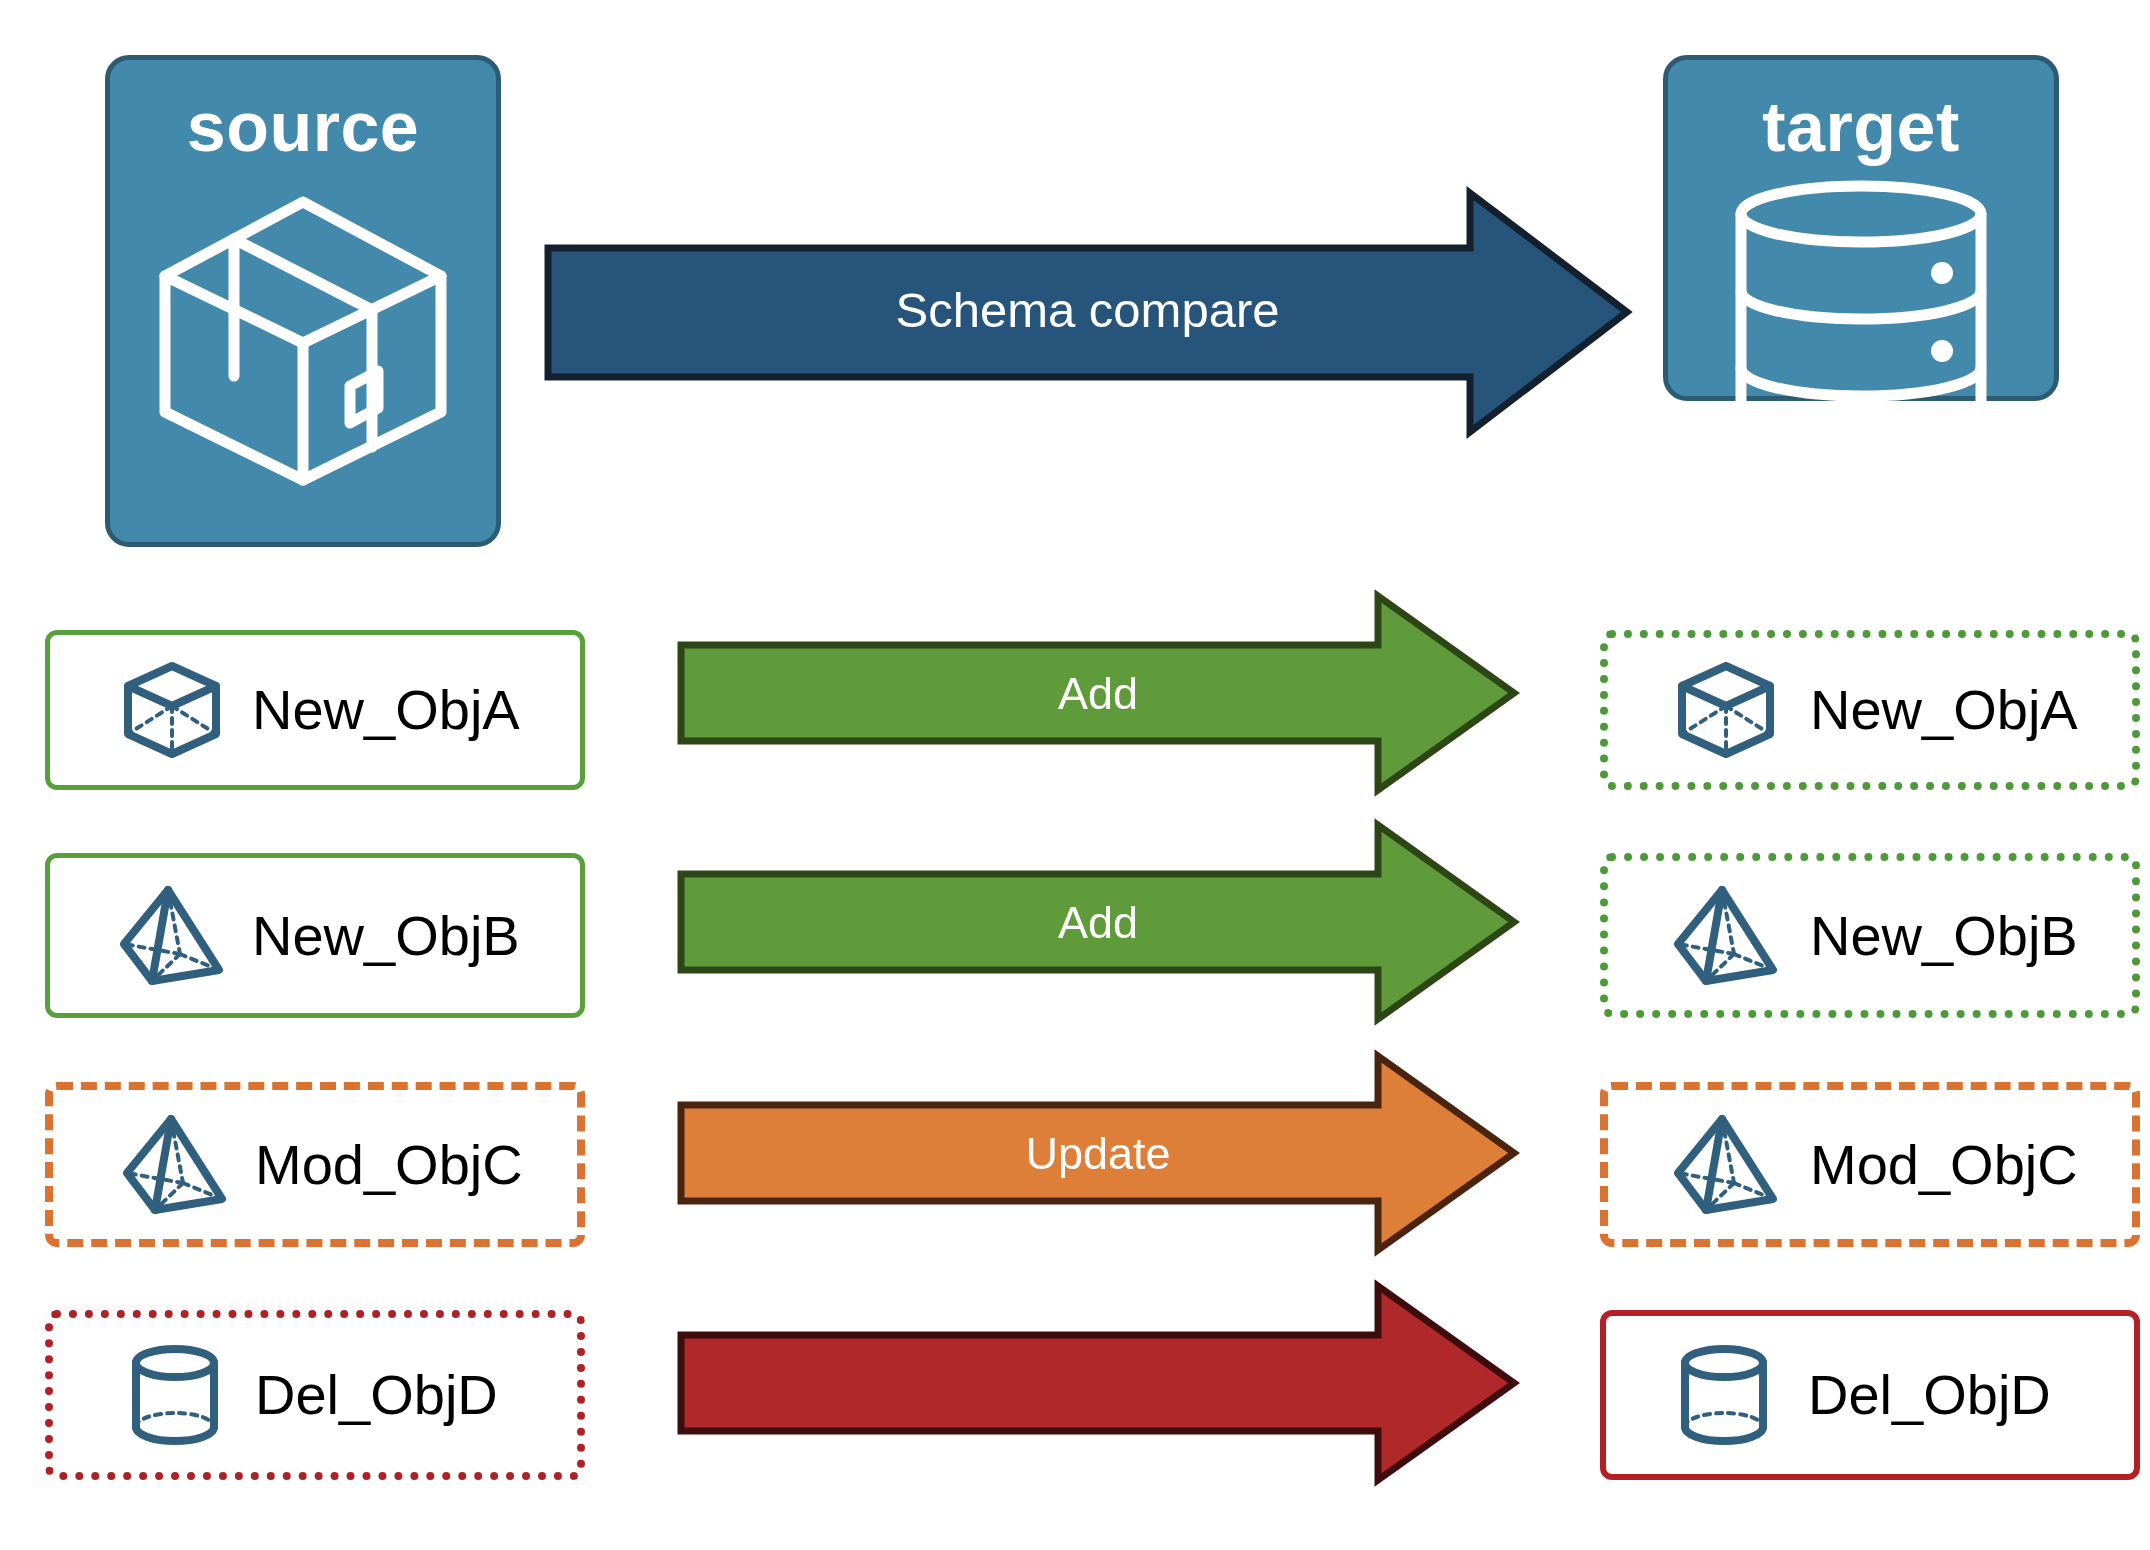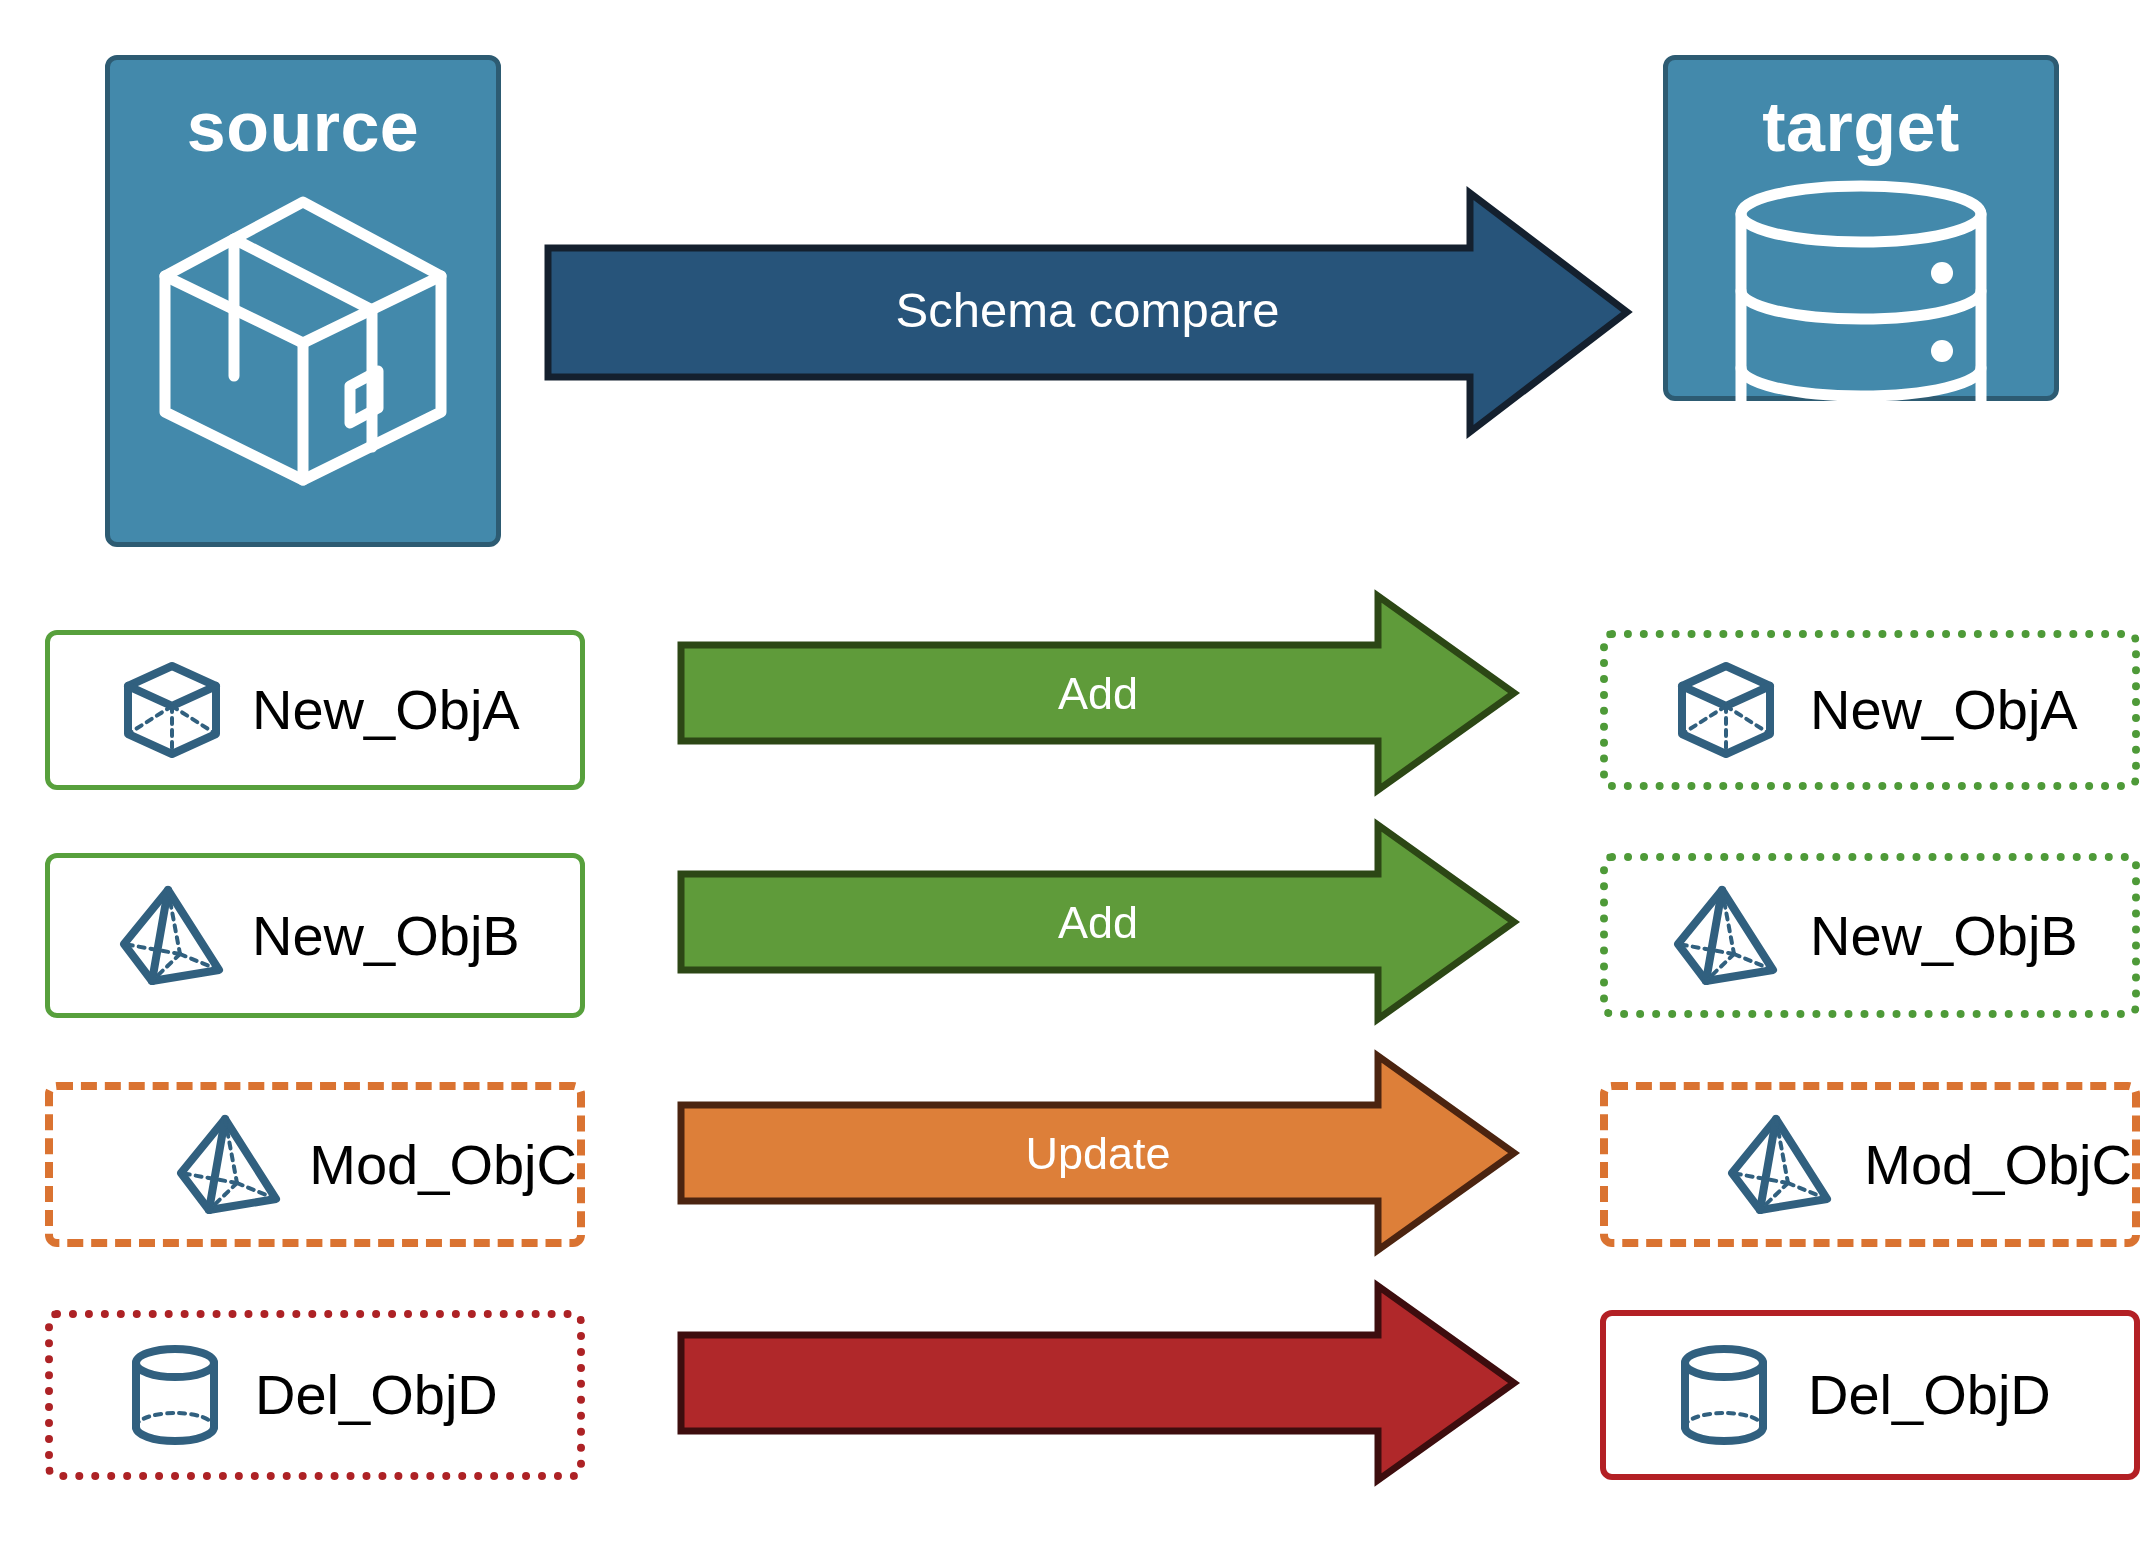--- a/index.html
+++ b/index.html
@@ -4,21 +4,21 @@
 <style>
   html, body { margin:0; padding:0; background:#ffffff; }
   body { width:2150px; height:1550px; font-family:"Liberation Sans", sans-serif; }
   #canvas { position:relative; width:2150px; height:1550px; background:#ffffff; overflow:hidden; }
 
   
   .endpoint {
     position:absolute;
     background:#4389ab;
     border:5px solid #2d5b72;
-    border-radius:12px;
+    border-radius:24px;
     box-sizing:border-box;
     display:flex;
     flex-direction:column;
     align-items:center;
   }
   .endpoint-label {
     color:#ffffff;
     font-size:70px;
     font-weight:bold;
     letter-spacing:0.5px;
@@ -69,21 +69,21 @@
   .card.left  { left:45px;   width:540px; }
   .card.right { left:1600px; width:540px; }
 
   .card.left  .card-icon  { width:120px; margin-left:62px; }
   .card.left  .card-label { margin-left:20px; }
   .card.right .card-icon  { width:120px; margin-left:58px; }
   .card.right .card-label { margin-left:24px; }
 
   .bd-green-solid  { border:5px solid #57a03c; }
   .bd-green-dotted { border:8px dotted #4e9a38; }
-  .bd-orange-dash  { border:8px dashed #da7331;justify-content:flex-end; }
+  .bd-orange-dash  { border:8px dashed #da7331; }
   .bd-red-dotted   { border:8px dotted #ad2225; }
   .bd-red-solid    { border:6px solid #b32025; }
 </style>
 </head>
 <body>
 
 <div id="canvas">
 
   <div id="source-panel" class="endpoint">
     <div class="endpoint-label">source</div>

